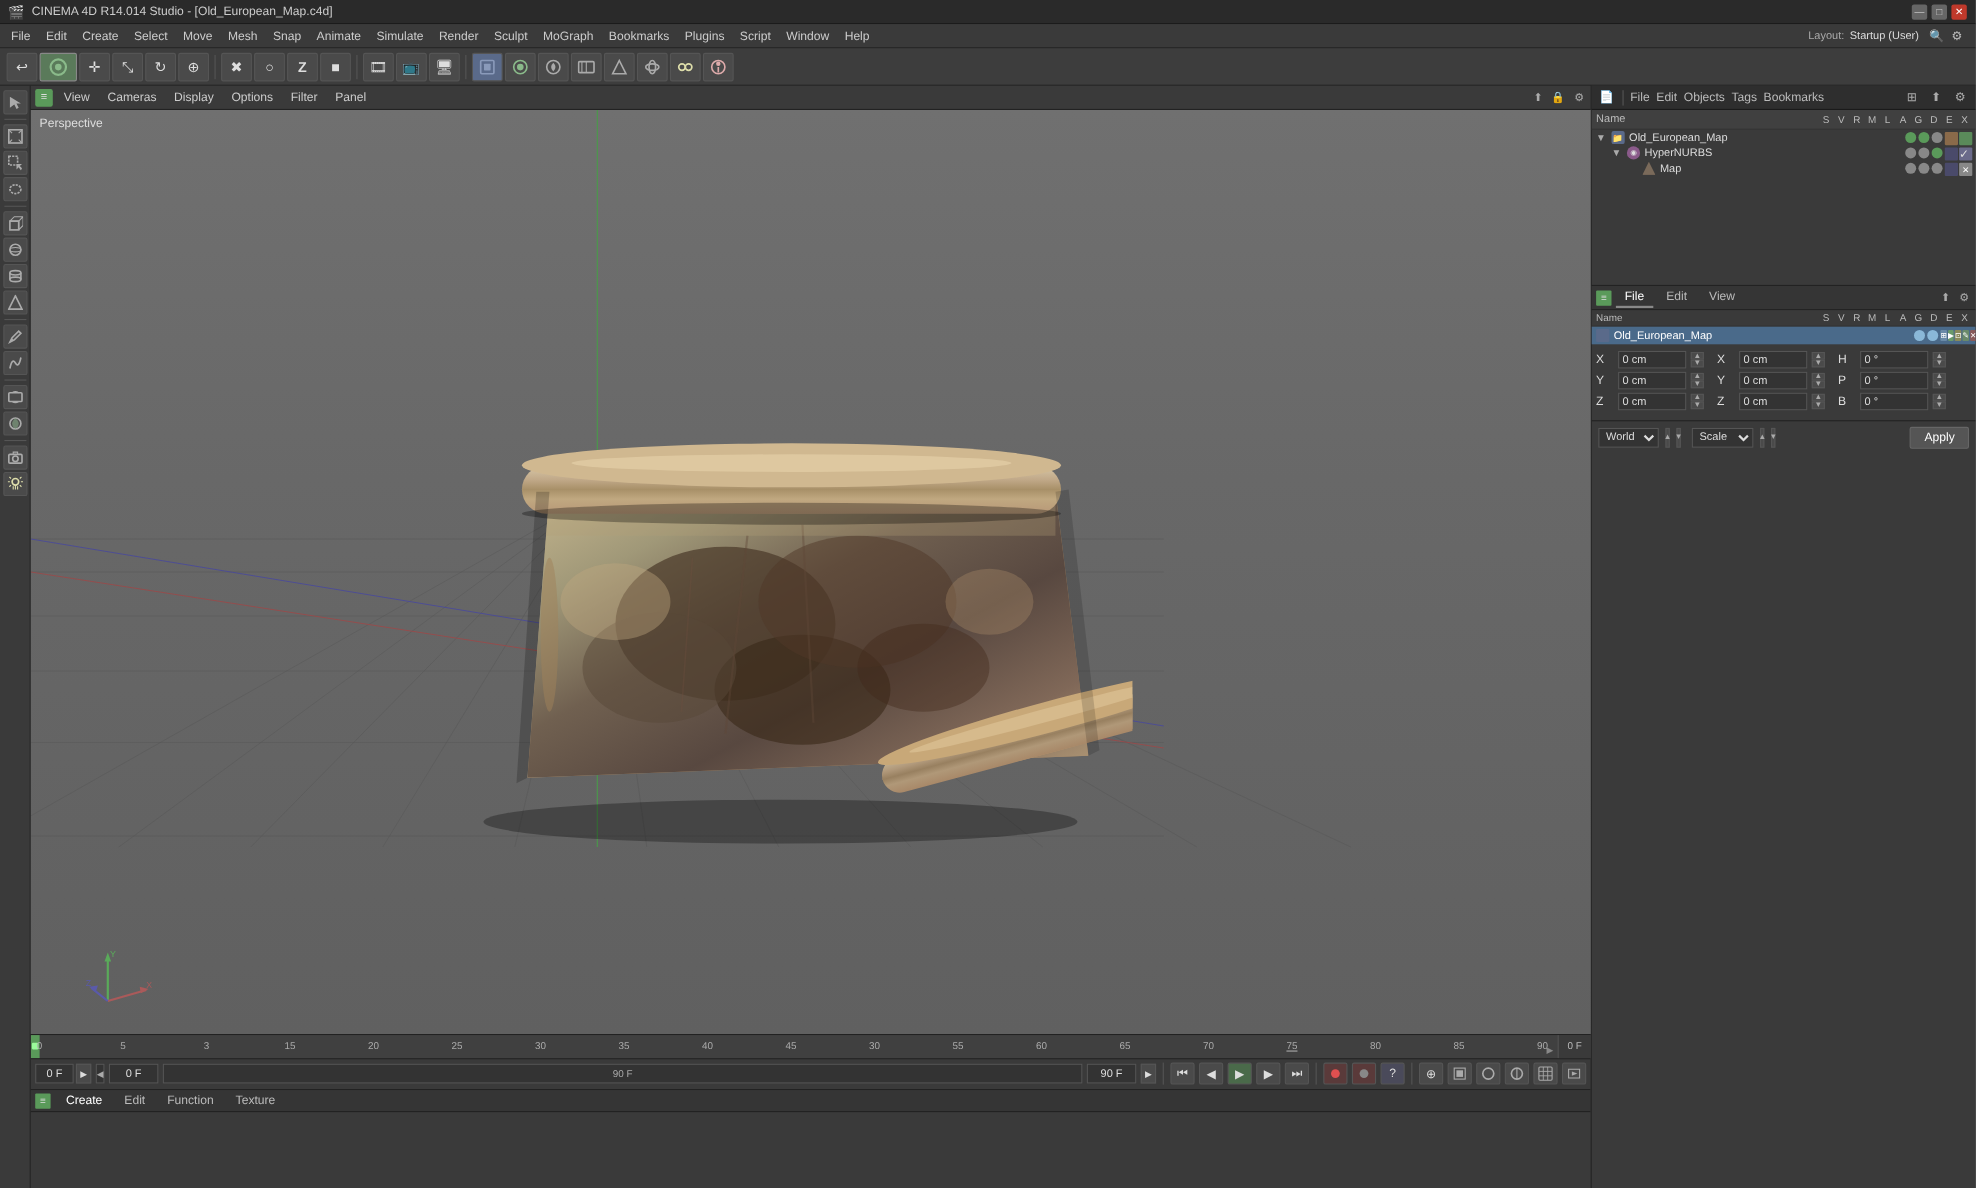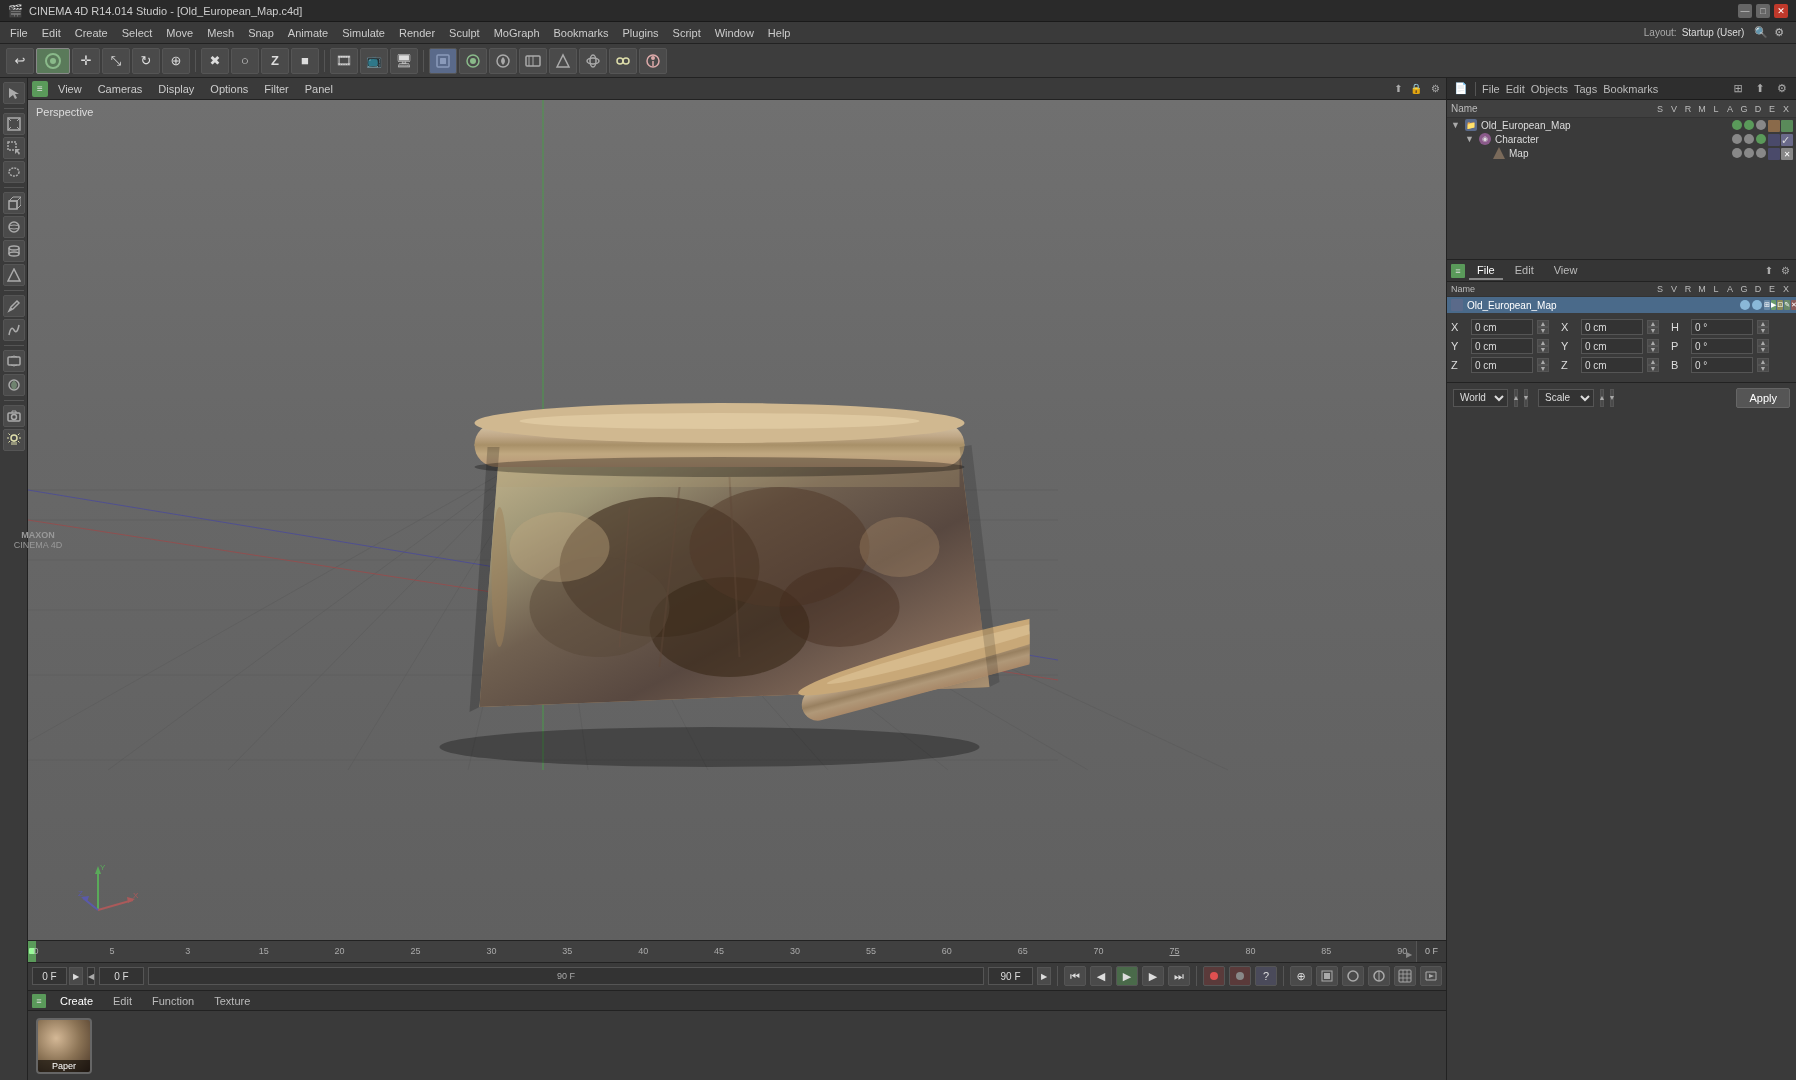--- a/index.html
+++ b/index.html
@@ -963,31 +963,20 @@
     </div>
 
     <div id="material-area">
       <div id="material-toolbar">
         <div style="width:14px;height:14px;background:#5a9a5a;border-radius:1px;display:flex;align-items:center;justify-content:center;font-size:9px;cursor:pointer;">≡</div>
         <span class="mat-tab active">Create</span>
         <span class="mat-tab">Edit</span>
         <span class="mat-tab">Function</span>
         <span class="mat-tab">Texture</span>
       </div>
-      <div id="material-content">
-        <div id="maxon-logo">
-          <span class="maxon-text">MAXON</span>
-          <span class="c4d-text">CINEMA 4D</span>
-        </div>
-        <div style="position:relative;cursor:pointer;">
-          <div class="material-ball">
-            <div class="material-ball-label">Paper</div>
-          </div>
-        </div>
-      </div>
     </div>
 
 
   </div>
 
   <div id="right-panel">
 
     <div id="rp-header">
       <span class="rp-icon-btn">📄</span>
       <span class="rp-h-sep"></span>
@@ -1031,21 +1020,21 @@
           <div style="width:28px;height:10px;display:flex;gap:1px;">
             <div style="width:12px;height:12px;background:#8a6a4a;border-radius:1px;"></div>
             <div style="width:12px;height:12px;background:#5a8a5a;border-radius:1px;"></div>
           </div>
         </div>
       </div>
 
       <div class="obj-row" style="padding-left:18px;">
         <span style="font-size:9px;color:#aaa;width:10px;">▼</span>
         <div style="width:12px;height:12px;background:#8a5a8a;border-radius:6px;display:flex;align-items:center;justify-content:center;font-size:7px;">◉</div>
-        <span class="obj-label" style="font-size:10px;color:#ddd;">Character</span>
+        <span class="obj-label" style="font-size:10px;color:#ddd;">HyperNURBS</span>
         <div style="display:flex;gap:2px;align-items:center;">
           <div style="width:10px;height:10px;border-radius:50%;background:#888;"></div>
           <div style="width:10px;height:10px;border-radius:50%;background:#888;"></div>
           <div style="width:10px;height:10px;border-radius:50%;background:#5a9a5a;"></div>
           <div style="width:28px;height:10px;display:flex;gap:1px;">
             <div style="width:12px;height:12px;background:#4a4a6a;border-radius:1px;"></div>
             <div style="width:12px;height:12px;background:#6a6a8a;border-radius:1px;">✓</div>
           </div>
         </div>
       </div>

